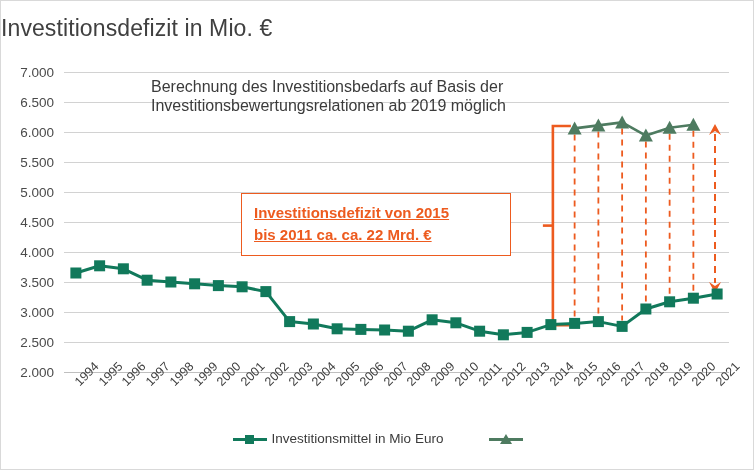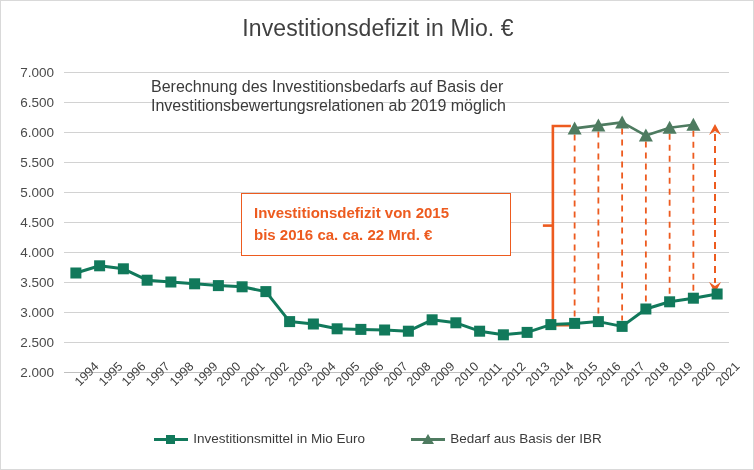--- a/index.html
+++ b/index.html
@@ -12,21 +12,21 @@
   }
   #chart-root{
     position:relative;
     width:754px;height:470px;
     box-sizing:border-box;
     border:1px solid #d9d9d9;
   }
   #chart-title{
     position:absolute;
     left:0;top:14px;width:754px;
-    text-align:center;
+    text-align:left;
     font-size:23px;
     color:#404040;
     letter-spacing:.1px;
   }
   .gridline{
     position:absolute;left:0;width:100%;
     height:1px;background:#d2d2d2;
   }
   .ytick{
     position:absolute;
@@ -67,20 +67,21 @@
     left:240px;top:192px;
     width:270px;
     box-sizing:border-box;
     border:1.6px solid #ED5B1F;
     background:#ffffff;
     padding:8px 10px 9px 12px;
     color:#ED5B1F;
     font-size:15px;
     font-weight:bold;
     line-height:22px;
+    text-decoration:underline;
   }
   #legend{
     position:absolute;
     left:0;top:430px;width:754px;
     display:flex;justify-content:center;align-items:center;
     gap:46px;
     font-size:13.5px;
     color:#3b3b3b;
   }
   .legend-item{display:flex;align-items:center;gap:5px;}
@@ -215,33 +216,32 @@
       <path d="M 629.375 45.80000000000001 L 636.375 58.80000000000001 L 622.375 58.80000000000001 Z" fill="#4E7B60"></path>
     </svg>
 
   <div id="note-top">
     <div>Berechnung des Investitionsbedarfs auf Basis der</div>
     <div>Investitionsbewertungsrelationen ab 2019 möglich</div>
   </div>
 
   <div id="deficit-box">
     <div>Investitionsdefizit von 2015</div>
-    <div>bis 2016 ca. ca. 22 Mrd. €</div>
+    <div>bis 2011 ca. ca. 22 Mrd. €</div>
   </div>
 
   <div id="legend">
     <div class="legend-item">
       <span class="legend-key">
         <span class="lk-line" id="lk-line-0" style="background: rgb(17, 121, 91);"></span>
           <span class="lk-sq" id="lk-sq-0" style="background: rgb(17, 121, 91);"></span>
       </span>
       <span>Investitionsmittel in Mio Euro</span>
     </div>
     <div class="legend-item">
       <span class="legend-key">
         <span class="lk-line" id="lk-line-1" style="background: rgb(78, 123, 96);"></span>
           <span class="lk-tr" id="lk-tr-1" style="border-bottom: 10px solid rgb(78, 123, 96);"></span>
       </span>
-      <span>Bedarf aus Basis der IBR</span>
     </div>
   </div>
 
 </div>
 
 </body></html>

